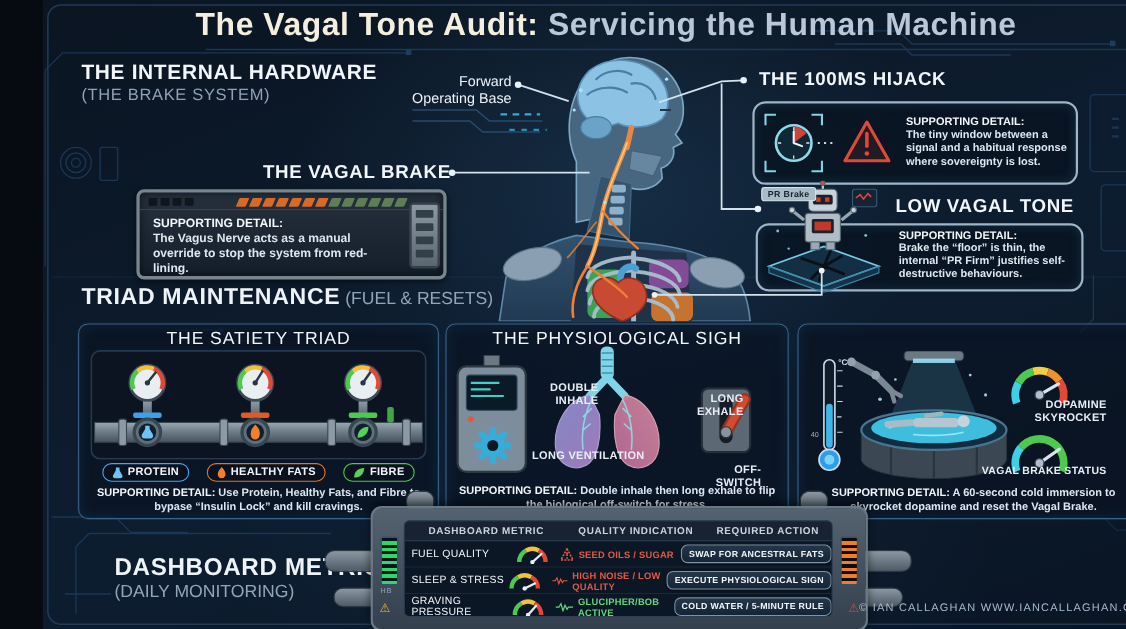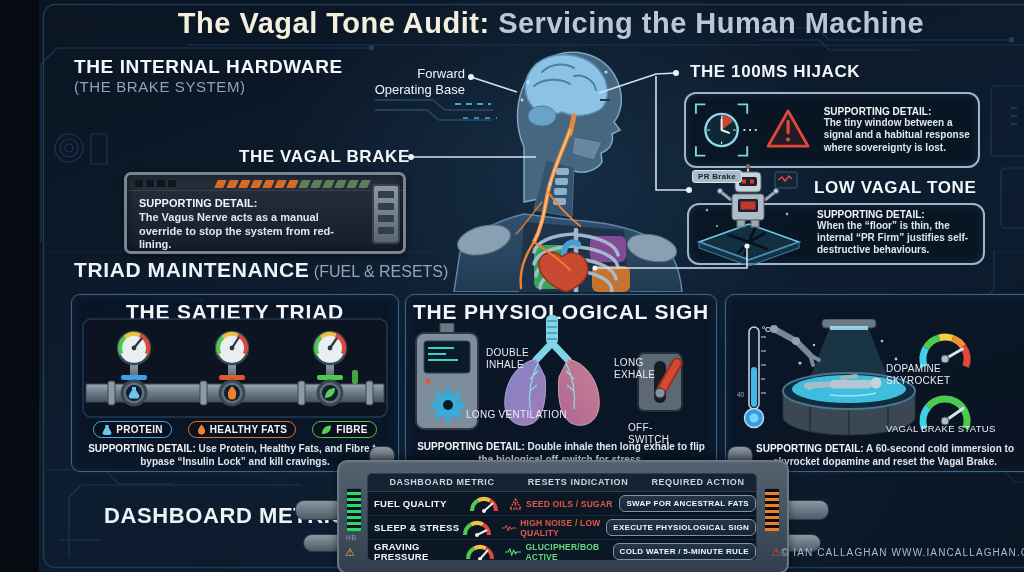--- a/index.html
+++ b/index.html
@@ -16,23 +16,23 @@
   .h-title .p2{color:#b9c7d8}
   .sec-title{font-size:19px;font-weight:bold;color:#f2f6fa;letter-spacing:.6px}
   .sec-sub{font-size:15px;color:#8fa2b6;letter-spacing:.6px}
   .callout-title{font-size:17px;font-weight:bold;letter-spacing:.6px;color:#f2f6fa;white-space:nowrap}
   .dl{font-weight:bold;color:#f2f6fa}
   .dtext{font-weight:bold;color:#dde7f0;line-height:1.25}
   .glass{background:rgba(9,19,32,.82);border:2px solid #9fb6c9;border-radius:12px;box-shadow:0 0 10px rgba(40,90,130,.35) inset}
   
   .mpanel{position:absolute;border:1.6px solid #3a638a;border-radius:9px;
     background:rgba(10,20,34,.72);box-shadow:0 0 0 1px rgba(20,40,60,.6), 0 0 14px rgba(30,80,120,.25) inset}
-  .mpanel .ptitle{position:absolute;left:0;right:0;top:5px;text-align:center;font-size:21px;font-weight:bold;letter-spacing:.8px;color:#f2f6fa}
+  .mpanel .ptitle{position:absolute;left:0;right:0;top:5px;text-align:center;font-size:16px;font-weight:normal;letter-spacing:.8px;color:#f2f6fa}
   .support{position:absolute;left:8px;right:8px;text-align:center;font-size:10px;color:#dde7f0;font-weight:bold;line-height:1.25}
-  .ill-label{position:absolute;text-align:left;font-size:10px;font-weight:normal;color:#e8eef5;line-height:1.15;letter-spacing:.3px}
+  .ill-label{position:absolute;text-align:right;font-size:10px;font-weight:bold;color:#e8eef5;line-height:1.15;letter-spacing:.3px}
   .pillrow{position:absolute;left:0;right:0;display:flex;justify-content:center;gap:16px}
   .pill{display:inline-flex;align-items:center;gap:4px;padding:2px 8px;border-radius:10px;
     background:rgba(8,16,28,.85);font-size:10px;font-weight:bold;color:#f2f6fa;letter-spacing:.3px}
   .pill.blue{border:1.5px solid #45a7e8}
   .pill.orange{border:1.5px solid #e0762e}
   .pill.green{border:1.5px solid #4fc84f}
   
   .brake{position:absolute;left:85px;top:172px;width:276px;height:76px;border:3px solid #77858f;border-radius:7px;
     background:linear-gradient(#26313d,#141e2a);box-shadow:0 2px 6px rgba(0,0,0,.5), inset 0 0 8px rgba(0,0,0,.6)}
   .brake .strip{display:flex;align-items:center;height:13px;padding:2px 34px 0 8px;gap:3px;border-bottom:1px solid #39424c}
@@ -46,21 +46,21 @@
   .brake .block i{display:block;margin:5px 4px 0;height:7px;background:#323e48;border-radius:1px}
   
   .console{position:absolute;left:298px;top:460px;width:448px;height:110px;border-radius:10px;
     background:linear-gradient(#55626f,#333f4c);border:2px solid #6a7784;box-shadow:0 -2px 8px rgba(0,0,0,.5)}
   .ctable{position:absolute;left:28px;top:11px;width:388px;height:86px;background:#0c1726;border:1px solid #2c3e52;border-radius:5px;overflow:hidden}
   .thead{display:flex;height:17px;background:rgba(255,255,255,.05);border-bottom:1px solid #2c3e52}
   .thead div{font-size:9px;font-weight:bold;color:#c8d4e0;letter-spacing:.6px;text-align:center;line-height:17px}
   .c1{width:148px}.c2{width:124px}.c3{width:116px;flex:1}
   .trow{display:flex;height:23px;align-items:center;border-bottom:1px solid rgba(120,150,180,.14)}
   .mcell{width:148px;display:flex;align-items:center;justify-content:space-between;padding:0 6px;box-sizing:border-box}
-  .mname{font-size:9.5px;font-weight:bold;color:#f2f6fa;letter-spacing:.3px;line-height:1.05}
+  .mname{font-size:9.5px;font-weight:normal;color:#f2f6fa;letter-spacing:.3px;line-height:1.05}
   .scell{width:124px;display:flex;align-items:center;gap:4px;padding-left:4px;box-sizing:border-box}
   .stext{font-size:8.5px;font-weight:bold;letter-spacing:.2px}
   .red{color:#e25847}.grn{color:#63d87d}
   .acell{flex:1;display:flex;justify-content:center}
   .actbtn{appearance:none;-webkit-appearance:none;border:1px solid #7e93a6;border-radius:6px;
     background:linear-gradient(#243648,#152539);color:#f2f6fa;font-family:"Liberation Sans",sans-serif;
     font-size:8px;font-weight:bold;letter-spacing:.3px;padding:3px 6px;cursor:pointer;white-space:nowrap;box-shadow:0 1px 2px rgba(0,0,0,.5)}
   .led{position:absolute;width:14px;height:42px;background:#0a141f;border:1px solid #39506a;border-radius:2px}
   .led.gr{background:repeating-linear-gradient(to top,#2ad968 0 3px,#0a141f 3px 6px)}
   .led.or{background:repeating-linear-gradient(to top,#e8812c 0 3px,#140a08 3px 6px)}
@@ -230,21 +230,21 @@
         <i></i>
         <i></i>
         <i></i>
       </div>
   </div>
 
   <div class="abs callout-title" style="left:775px;top:178px">LOW VAGAL TONE</div>
   <div class="abs glass" style="left:648px;top:203px;width:294px;height:58px">
     <div style="position:absolute;left:128px;top:4px;width:160px;font-size:10px">
       <div class="dl">SUPPORTING DETAIL:</div>
-      <div class="dtext" style="font-size:10px;line-height:1.2">When the “floor” is thin, the internal “PR Firm” justifies self-destructive behaviours.</div>
+      <div class="dtext" style="font-size:10px;line-height:1.2">Brake the “floor” is thin, the internal “PR Firm” justifies self-destructive behaviours.</div>
     </div>
   </div>
   <svg class="abs" style="left:648px;top:164px" width="124" height="102" viewBox="0 0 124 102">
     <polygon points="12,78 62,60 112,78 62,96" fill="rgba(60,150,200,.20)" stroke="#6fd0e8" stroke-width="1.5"></polygon>
     <polygon points="12,78 12,84 62,102 112,84 112,78 62,96" fill="rgba(30,80,110,.5)" stroke="#3e85a8" stroke-width="1"></polygon>
     <path d="M62,78 l-20,-7 M62,78 l16,-9 M62,78 l-11,11 M62,78 l18,7 M62,78 l-4,13 M62,78 l6,-14" stroke="#081018" stroke-width="2.6" stroke-linecap="round" fill="none"></path>
     <g stroke="#5a6874">
       <path d="M44,36 l-10,-8 M78,36 l10,-8" stroke="#98a6b2" stroke-width="3" fill="none"></path>
       <circle cx="33" cy="27" r="2.5" fill="#c8d2da"></circle>
         <circle cx="89" cy="27" r="2.5" fill="#c8d2da"></circle>
@@ -481,33 +481,34 @@
     </svg>
     <div class="ill-label" style="left:160px;top:68px;width:120px">DOPAMINE SKYROCKET</div>
     <div class="ill-label" style="left:160px;top:129px;width:120px;font-size:9.5px">VAGAL BRAKE STATUS</div>
     <div class="support" style="top:148px">
       <span class="dl">SUPPORTING DETAIL:</span>
       <span>A 60-second cold immersion to skyrocket dopamine and reset the Vagal Brake.</span>
     </div>
   </div>
 
   <div class="abs" style="left:65px;top:503px;font-size:22px;font-weight:bold;letter-spacing:.6px">DASHBOARD METRIC</div>
+  <div class="abs" style="left:65px;top:530px;font-size:16px;color:#93a5b8">(DAILY MONITORING)</div>
 
   <div class="pipe" style="left:256px;top:500px;width:48px;height:18px"></div>
   <div class="pipe" style="left:264px;top:534px;width:40px;height:16px"></div>
   <div class="pipe" style="left:740px;top:500px;width:48px;height:18px"></div>
   <div class="pipe" style="left:740px;top:534px;width:40px;height:16px"></div>
   <div class="pipe" style="left:330px;top:446px;width:24px;height:18px"></div>
   <div class="pipe" style="left:688px;top:446px;width:24px;height:18px"></div>
 
   <div class="console">
     <div class="ctable">
       <div class="thead">
         <div class="c1">DASHBOARD METRIC</div>
-        <div class="c2">RESETS INDICATION</div>
+        <div class="c2">QUALITY INDICATION</div>
         <div class="c3">REQUIRED ACTION</div>
       </div>
       <div class="trow">
         <div class="mcell">
           <span class="mname">FUEL QUALITY</span>
           <svg width="30" height="18" viewBox="0 0 30 18">
             <path d="M3,16 A12,12 0 0 1 9,5.6" fill="none" stroke="#4fc84f" stroke-width="4"></path>
             <path d="M9,5.6 A12,12 0 0 1 21,5.6" fill="none" stroke="#f0c040" stroke-width="4"></path>
             <path d="M21,5.6 A12,12 0 0 1 27,16" fill="none" stroke="#e04838" stroke-width="4"></path>
             <path d="M15,16 L24,8" stroke="#e8f0f6" stroke-width="2"></path>

